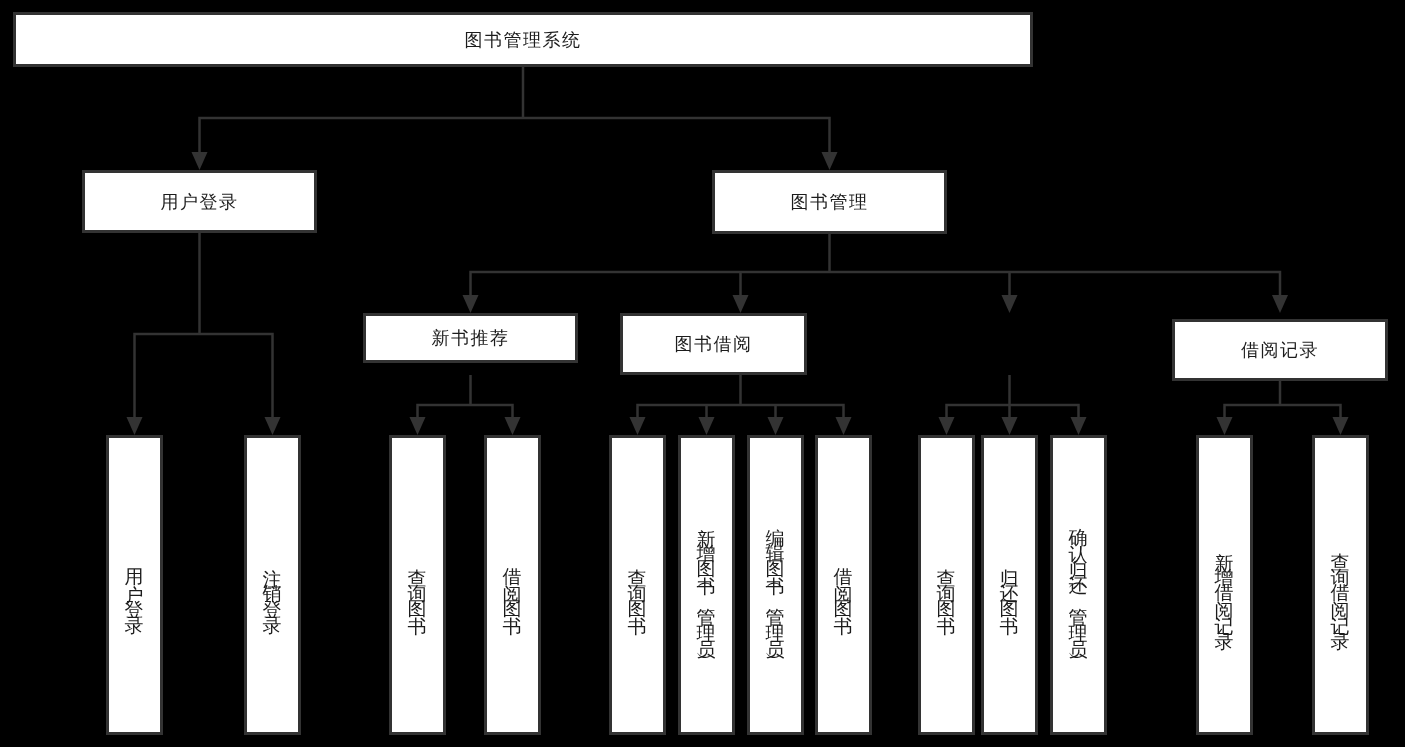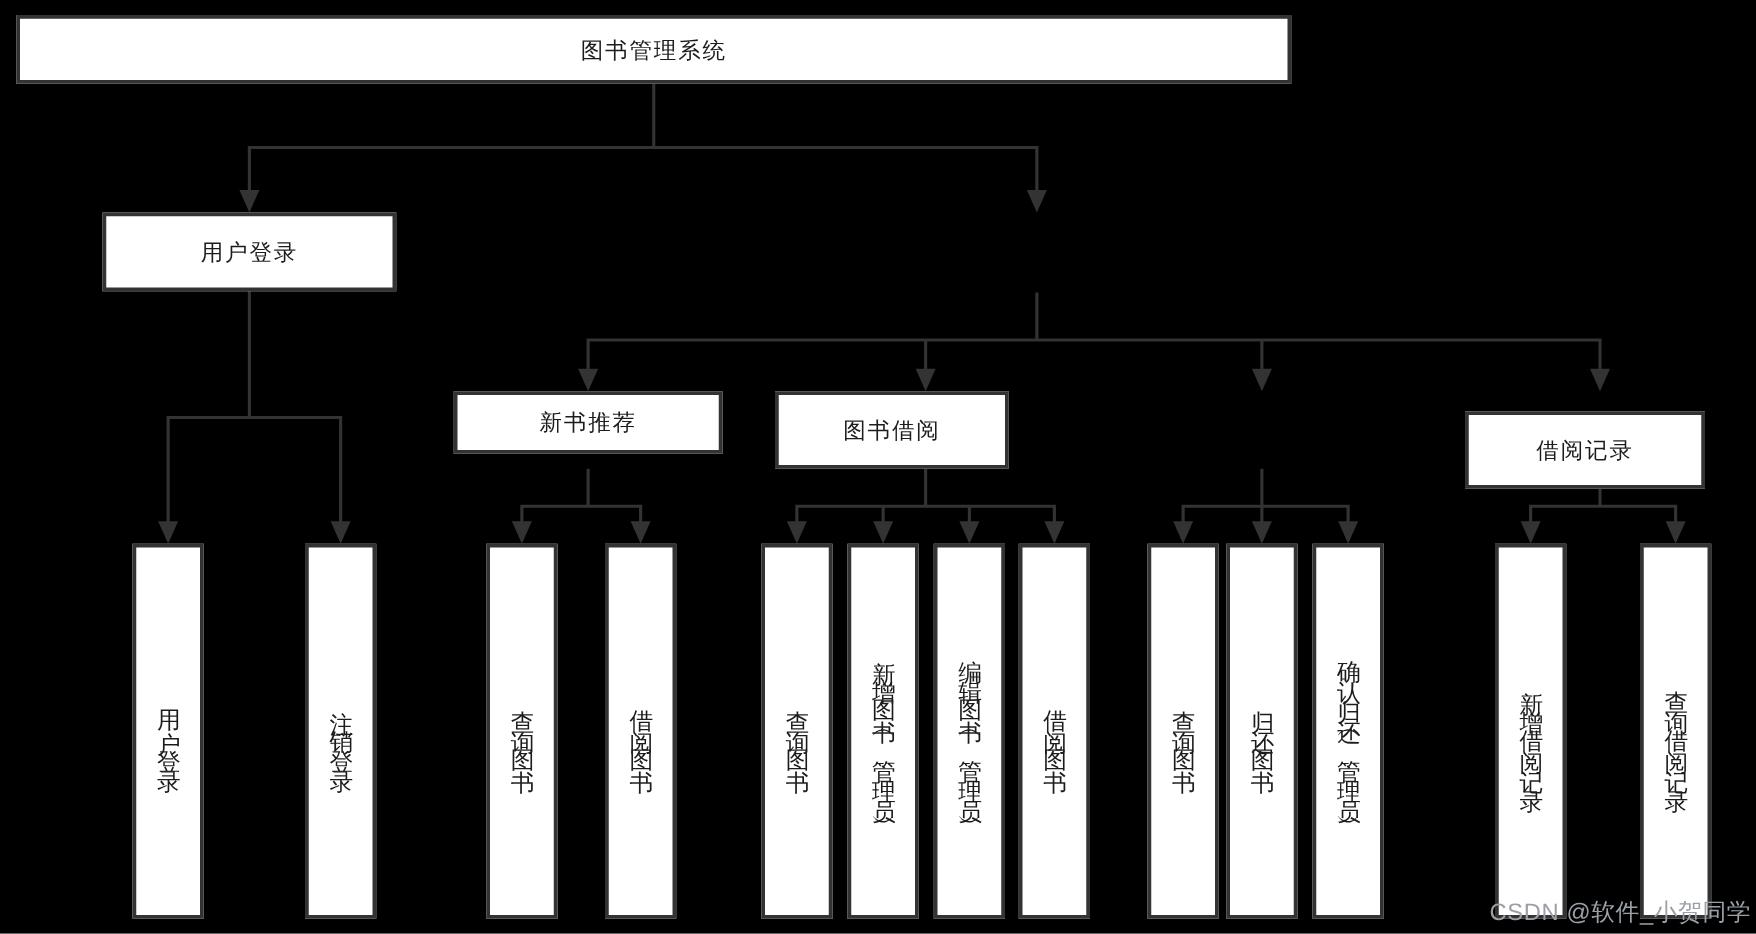--- a/index.html
+++ b/index.html
@@ -80,28 +80,31 @@
     </g>
   </svg>
 
   <div class="node" style="left:13px;top:12px;width:1020px;height:55px">
     <span class="hlabel">图书管理系统</span>
   </div>
 
   <div class="node" style="left:82px;top:170px;width:235px;height:63px">
     <span class="hlabel">用户登录</span>
   </div>
+  <div class="node" style="left:712px;top:170px;width:235px;height:64px">
+    <span class="hlabel">图书管理</span>
+  </div>
 
   <div class="node" style="left:363px;top:313px;width:215px;height:50px">
     <span class="hlabel">新书推荐</span>
   </div>
   <div class="node" style="left:620px;top:313px;width:187px;height:62px">
     <span class="hlabel">图书借阅</span>
   </div>
-  <div class="node" style="left:1172px;top:329px;width:192px;height:62px">
+  <div class="node" style="left:1172px;top:319px;width:216px;height:62px">
     <span class="hlabel">借阅记录</span>
   </div>
 
   <div class="node vnode" style="left:106px;top:435px;width:57px;height:300px">
     <span class="vlabel">用户登录</span>
   </div>
   <div class="node vnode" style="left:244px;top:435px;width:57px;height:300px">
     <span class="vlabel">注销登录</span>
   </div>
 
@@ -135,15 +138,14 @@
     <span class="vlabel">确认归还（管理员）</span>
   </div>
 
   <div class="node vnode" style="left:1196px;top:435px;width:57px;height:300px">
     <span class="vlabel">新增借阅记录</span>
   </div>
   <div class="node vnode" style="left:1312px;top:435px;width:57px;height:300px">
     <span class="vlabel">查询借阅记录</span>
   </div>
 
-  <div class="watermark">CSDN @软件_小贺同学</div>
 
 </div>
 
 </body></html>

